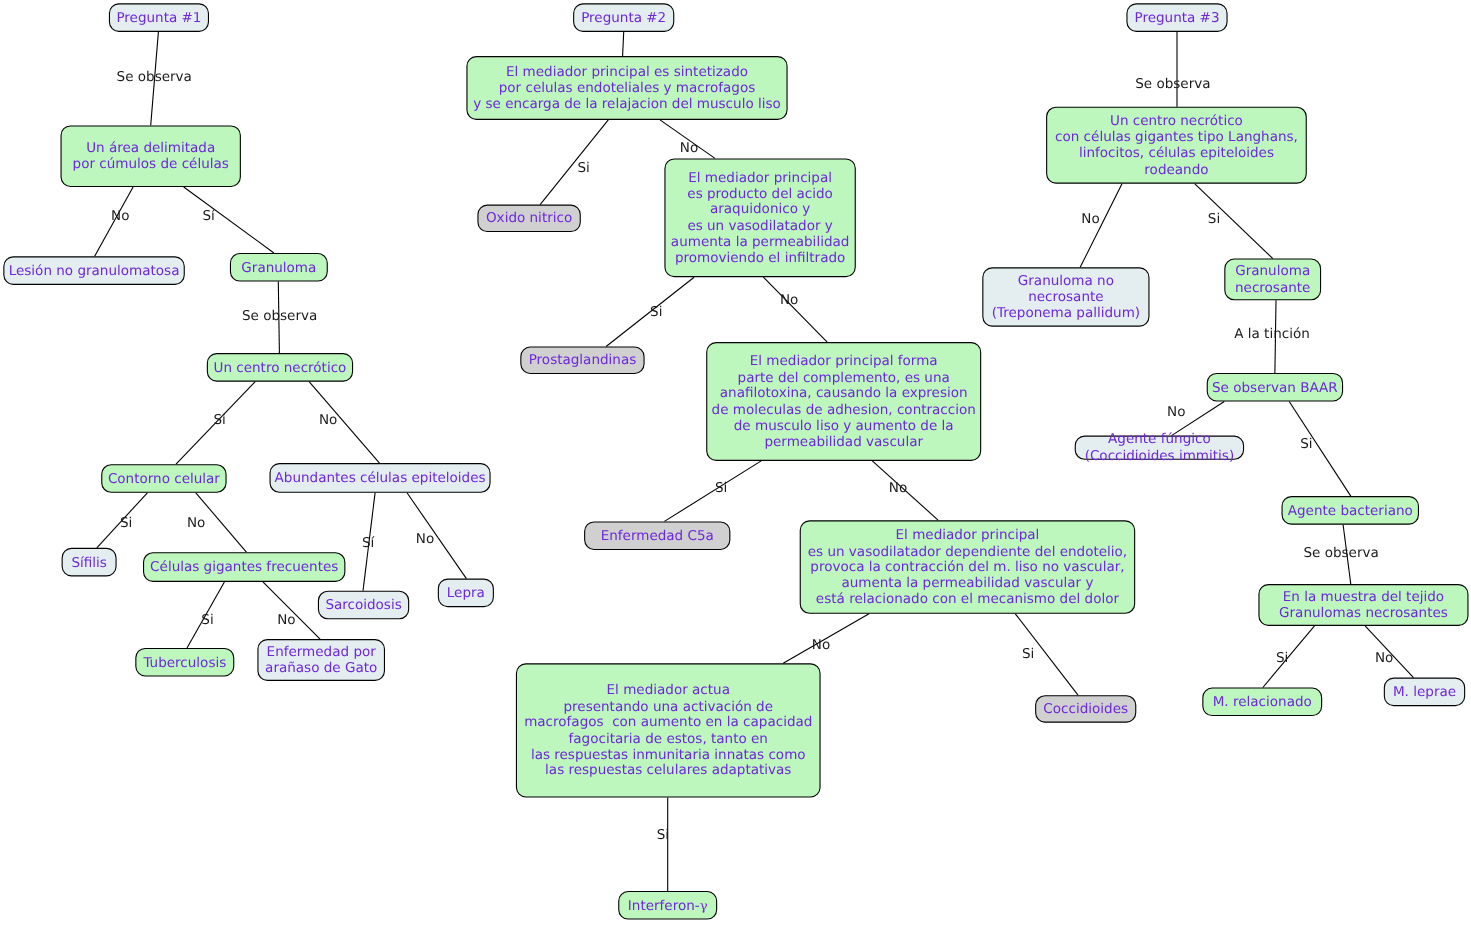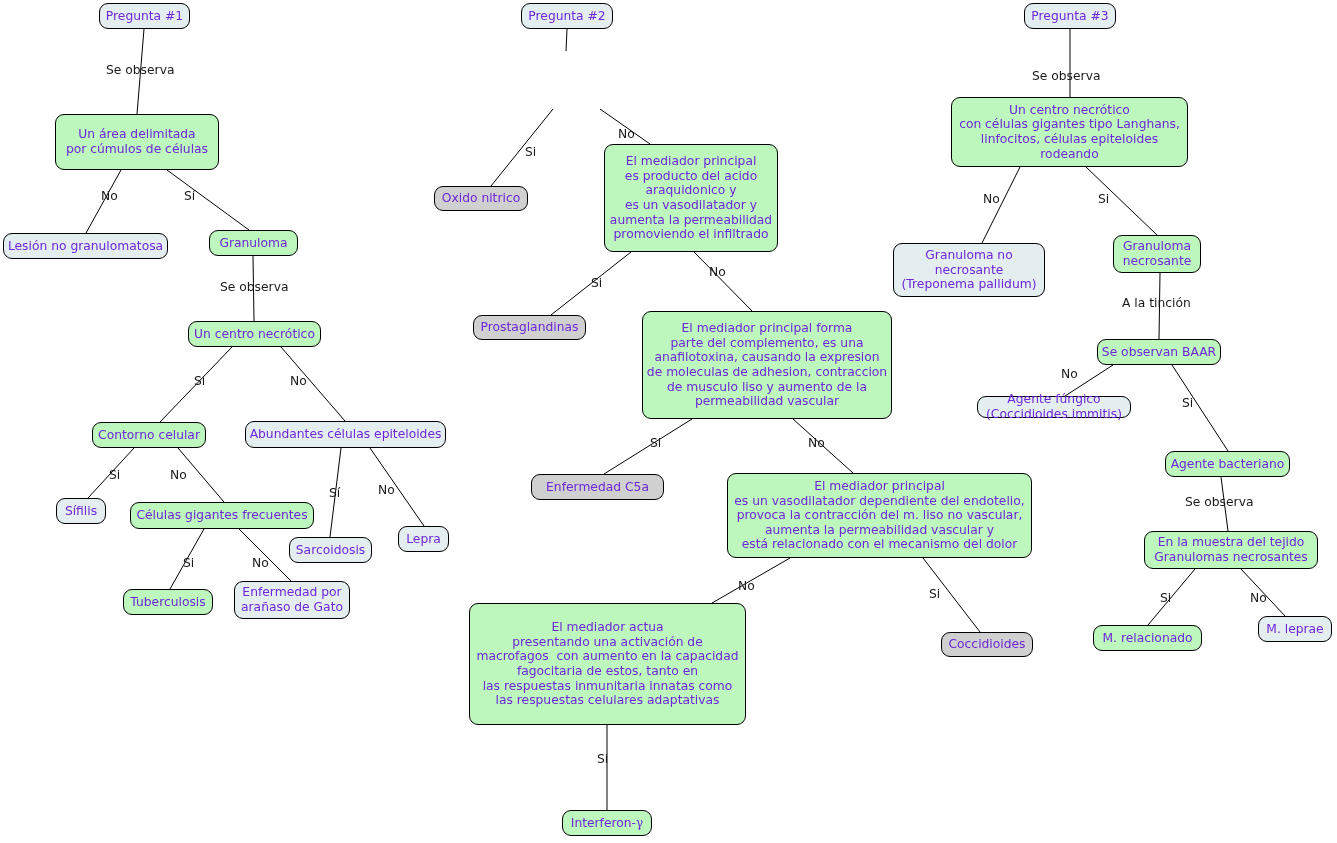--- a/index.html
+++ b/index.html
@@ -97,20 +97,23 @@
     <div class="node green" style="left: 92px; top: 422px; width: 114px; height: 26px;">Contorno celular</div>
     <div class="node blue" style="left: 245px; top: 421px; width: 201px; height: 27px;">Abundantes células epiteloides</div>
     <div class="node blue" style="left: 56px; top: 498px; width: 50px; height: 26px;">Sífilis</div>
     <div class="node green" style="left: 130px; top: 502px; width: 184px; height: 27px;">Células gigantes frecuentes</div>
     <div class="node blue" style="left: 289px; top: 537px; width: 83px; height: 26px;">Sarcoidosis</div>
     <div class="node blue" style="left: 398px; top: 526px; width: 51px; height: 26px;">Lepra</div>
     <div class="node green" style="left: 123px; top: 589px; width: 90px; height: 26px;">Tuberculosis</div>
     <div class="node blue" style="left: 234px; top: 581px; width: 116px; height: 38px;">Enfermedad por
 arañaso de Gato</div>
     <div class="node blue" style="left: 521px; top: 3px; width: 92px; height: 26px;">Pregunta #2</div>
+    <div class="node green" style="left: 424px; top: 51px; width: 292px; height: 58px;">El mediador principal es sintetizado
+por celulas endoteliales y macrofagos
+y se encarga de la relajacion del musculo liso</div>
     <div class="node gray" style="left: 434px; top: 186px; width: 94px; height: 25px;">Oxido nitrico</div>
     <div class="node green" style="left: 604px; top: 144px; width: 174px; height: 108px;">El mediador principal
 es producto del acido
 araquidonico y
 es un vasodilatador y
 aumenta la permeabilidad
 promoviendo el infiltrado</div>
     <div class="node gray" style="left: 473px; top: 315px; width: 113px; height: 25px;">Prostaglandinas</div>
     <div class="node green" style="left: 642px; top: 311px; width: 250px; height: 108px;">El mediador principal forma
 parte del complemento, es una
@@ -139,21 +142,21 @@
 rodeando</div>
     <div class="node blue" style="left: 893px; top: 243px; width: 152px; height: 54px;">Granuloma no
 necrosante
 (Treponema pallidum)</div>
     <div class="node green" style="left: 1113px; top: 235px; width: 88px; height: 38px;">Granuloma
 necrosante</div>
     <div class="node green" style="left: 1097px; top: 339px; width: 124px; height: 26px;">Se observan BAAR</div>
     <div class="node blue" style="left: 977px; top: 396px; width: 154px; height: 22px;">Agente fúngico
 (Coccidioides immitis)</div>
     <div class="node green" style="left: 1165px; top: 451px; width: 125px; height: 26px;">Agente bacteriano</div>
-    <div class="node green" style="left: 1144px; top: 531px; width: 174px; height: 38px;">En la muestra del tejido
+    <div class="node green" style="left: 1144px; top: 531px; width: 191px; height: 38px;">En la muestra del tejido
 Granulomas necrosantes</div>
     <div class="node green" style="left: 1093px; top: 625px; width: 109px; height: 26px;">M. relacionado</div>
     <div class="node blue" style="left: 1258px; top: 616px; width: 74px; height: 26px;">M. leprae</div>
     <div class="edge-label" style="left: 106px; top: 64px;">Se observa</div>
     <div class="edge-label" style="left: 101px; top: 190px;">No</div>
     <div class="edge-label" style="left: 184px; top: 190px;">Sí</div>
     <div class="edge-label" style="left: 220px; top: 281px;">Se observa</div>
     <div class="edge-label" style="left: 194px; top: 375px;">Si</div>
     <div class="edge-label" style="left: 290px; top: 375px;">No</div>
     <div class="edge-label" style="left: 109px; top: 469px;">Si</div>

